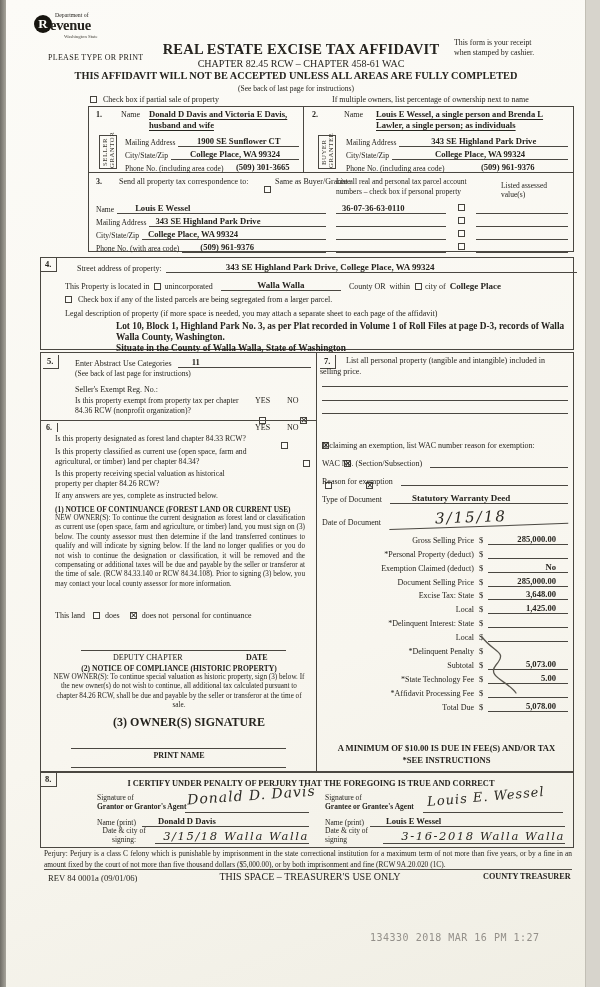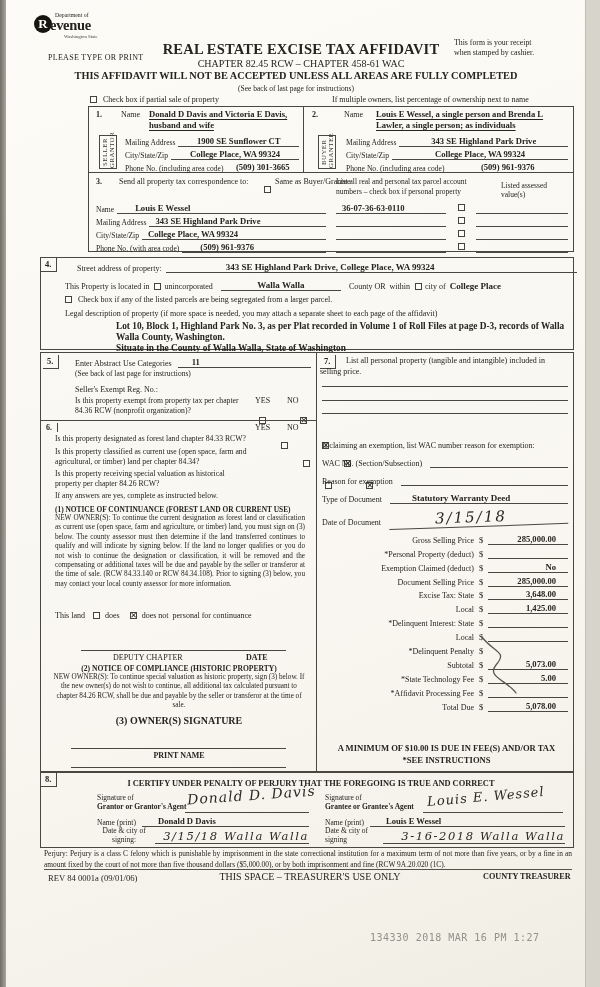--- a/index.html
+++ b/index.html
@@ -248,21 +248,21 @@
         <span style="white-space:pre;">does not  personal for continuance</span>
       </div>
 
       <div class="abs" style="left:40px; top:297px; width:205px; height:1px; background:#4a4741;"></div>
       <span class="abs t8" style="left:72px; top:300px;">DEPUTY CHAPTER</span>
       <span class="abs t8 b" style="left:205px; top:300px;">DATE</span>
 
       <div class="abs b ctr" style="left:8px; top:311px; width:260px; font-size:7.6px;">(2) NOTICE OF COMPLIANCE (HISTORIC PROPERTY)</div>
       <div class="abs t72 ctr" style="left:12px; top:320px; width:252px;">NEW OWNER(S):  To continue special valuation as historic property, sign (3) below.  If the new owner(s) do not wish to continue, all additional tax calculated pursuant to chapter 84.26 RCW, shall be due and payable by the seller or transferor at the time of sale.</div>
 
-      <div class="abs b ctr" style="left:8px; top:362px; width:260px; font-size:10px;">(3)  OWNER(S) SIGNATURE</div>
+      <div class="abs b ctr" style="left:18px; top:362px; width:260px; font-size:12px;">(3)  OWNER(S) SIGNATURE</div>
 
       <div class="abs" style="left:30px; top:395px; width:215px; height:1px; background:#4a4741;"></div>
       <div class="abs b ctr" style="left:8px; top:398px; width:260px; font-size:8px;">PRINT NAME</div>
       <div class="abs" style="left:30px; top:414px; width:215px; height:1px; background:#4a4741;"></div>
     </div>
 
     <div class="abs" style="left:277px; top:0; width:257px; height:420px;">
       <span class="numcell" style="left:2px; top:2px;">7.</span>
       <div class="abs t8" style="left:2px; top:3px; width:248px; text-indent:26px; line-height:10.5px;">List all personal property (tangible and intangible) included in selling price.</div>
       <div class="abs" style="left:4px; top:33px; width:246px; height:1px; background:#4a4741;"></div>

